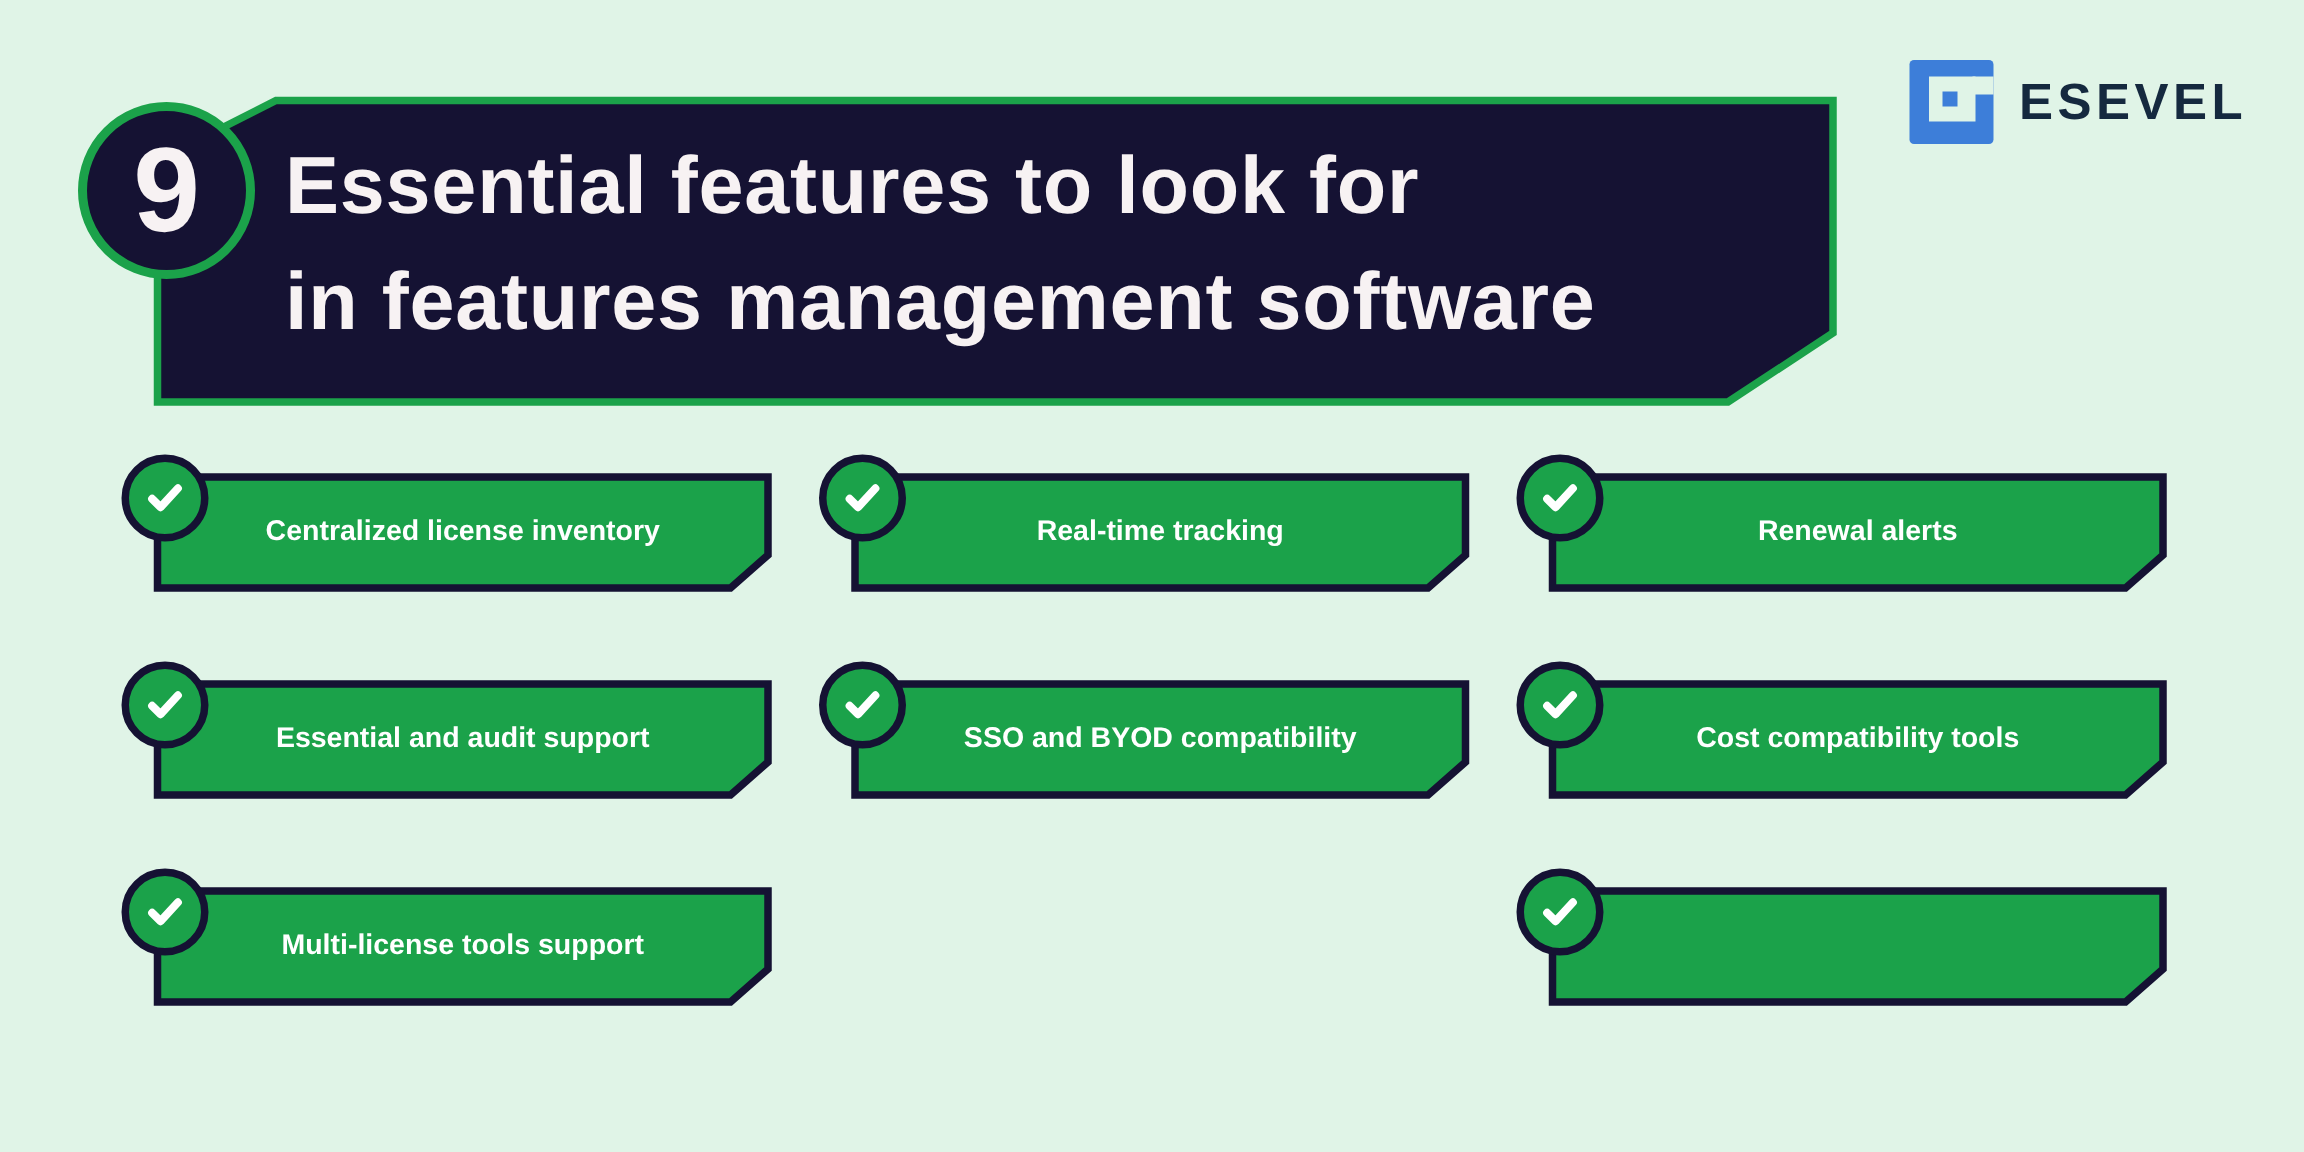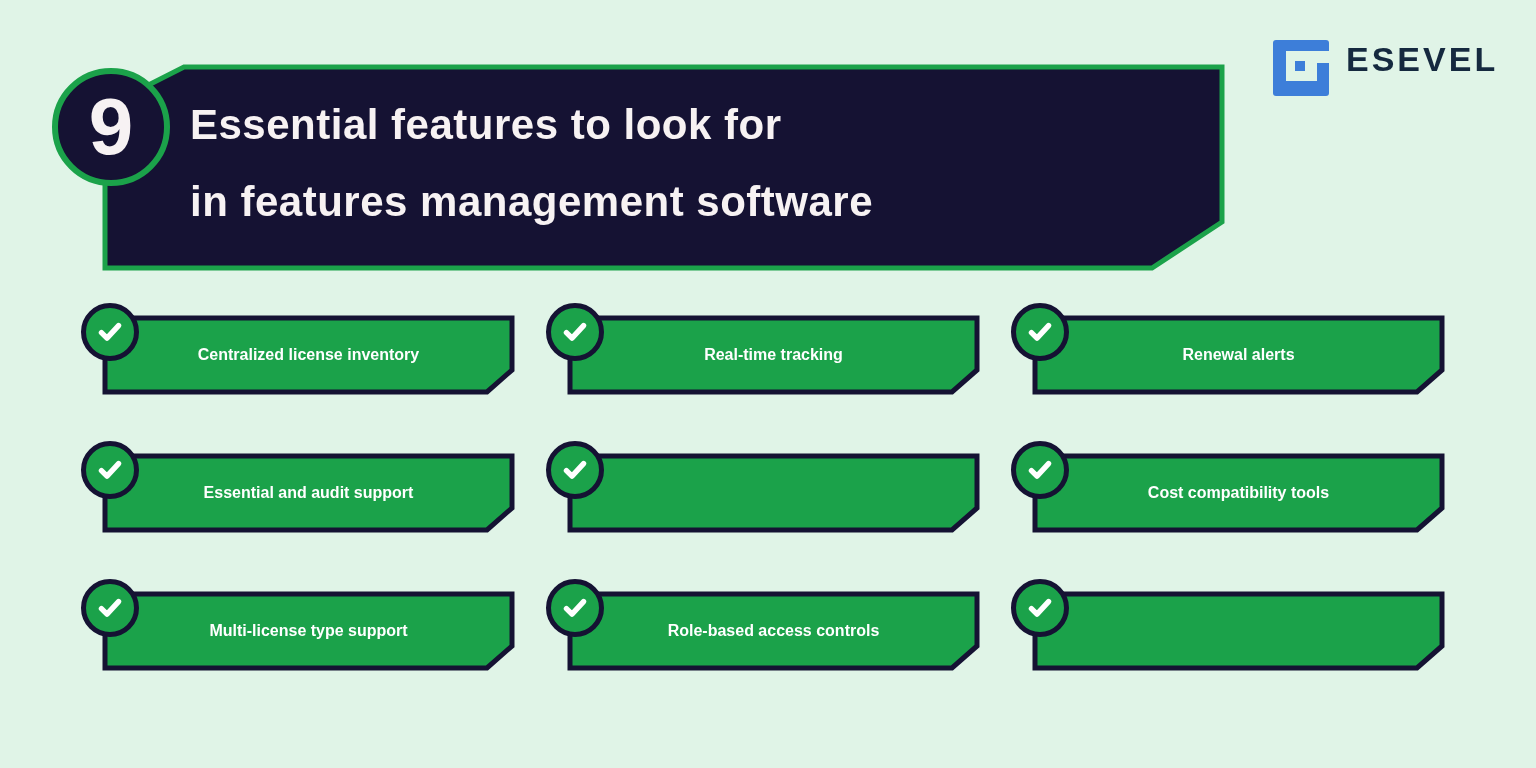--- a/index.html
+++ b/index.html
@@ -15,44 +15,44 @@
   .number-badge{
     position:absolute;left:52px;top:68px;width:118px;height:118px;
     background:var(--navy);border:6px solid var(--green);border-radius:50%;
     display:flex;align-items:center;justify-content:center;z-index:3;
   }
   .number-badge span{color:var(--offwhite);font-size:80px;font-weight:bold;line-height:1;}
   .banner-shape{position:absolute;left:105px;top:67px;width:1117px;height:201px;overflow:visible;z-index:1;}
   .banner-shape polygon{fill:var(--navy);stroke:var(--green);stroke-width:5;}
   .banner-title{
     position:absolute;left:190px;top:86px;z-index:2;width:1010px;
-    color:var(--offwhite);font-size:42px;font-weight:bold;line-height:77px;letter-spacing:.5px;
+    color:var(--offwhite);font-size:54px;font-weight:bold;line-height:77px;letter-spacing:.5px;
   }
   
-  .logo{position:absolute;left:1273px;top:40px;display:flex;align-items:flex-start;z-index:4;}
+  .logo{position:absolute;left:1273px;top:40px;display:flex;align-items:center;z-index:4;}
   .logo-icon{position:relative;width:56px;height:56px;background:var(--logo-blue);border-radius:3px;}
   .logo-icon .li-white{position:absolute;left:13px;top:11px;width:31px;height:30px;background:var(--bg);}
   .logo-icon .li-notch{position:absolute;left:42px;top:11px;width:14px;height:12px;background:var(--bg);}
   .logo-icon .li-dot{position:absolute;left:22px;top:21px;width:10px;height:10px;background:var(--logo-blue);}
   .logo-word{margin-left:17px;color:var(--logo-text);font-size:34px;font-weight:600;letter-spacing:3px;}
 
   
   .card{position:absolute;width:436px;height:92px;}
   .card .shape{position:absolute;left:26px;top:15px;width:407px;height:74px;overflow:visible;}
   .card .shape polygon{fill:var(--green);stroke:var(--navy);stroke-width:5;}
   .card .badge{
     position:absolute;left:2px;top:0;width:58px;height:58px;border-radius:50%;
     background:var(--green);border:5px solid var(--navy);
     display:flex;align-items:center;justify-content:center;z-index:2;
   }
   .card .badge svg{width:30px;height:30px;}
   .card .label{
     position:absolute;left:26px;top:15px;width:407px;height:74px;z-index:1;
     display:flex;align-items:center;justify-content:center;
-    padding:0 16px;color:var(--white);font-size:16px;font-weight:bold;line-height:28px;
+    padding:0 16px;color:var(--white);font-size:19px;font-weight:bold;line-height:28px;
   }
   
   .c1{left:79px;}  .c2{left:544px;} .c3{left:1009px;}
   .r1{top:303px;}  .r2{top:441px;}  .r3{top:579px;}
 </style>
 </head>
 <body>
 
 <div class="canvas">
 
@@ -128,20 +128,21 @@
 
   <div class="card c2 r2">
     <svg class="shape" viewBox="0 0 407 74">
         <polygon points="25,0 407,0 407,52 382,74 0,74 0,33"></polygon>
       </svg>
     <div class="badge">
       <svg viewBox="0 0 28 28">
           <path d="M6 14.5 L11.2 19.7 L22 8" fill="none" stroke="#ffffff" stroke-width="5" stroke-linecap="round" stroke-linejoin="round"></path>
         </svg>
     </div>
+    <div class="label">SSO and BYOD compatibility</div>
   </div>
 
   <div class="card c3 r2">
     <svg class="shape" viewBox="0 0 407 74">
         <polygon points="25,0 407,0 407,52 382,74 0,74 0,33"></polygon>
       </svg>
     <div class="badge">
       <svg viewBox="0 0 28 28">
           <path d="M6 14.5 L11.2 19.7 L22 8" fill="none" stroke="#ffffff" stroke-width="5" stroke-linecap="round" stroke-linejoin="round"></path>
         </svg>
@@ -151,34 +152,23 @@
 
   <div class="card c1 r3">
     <svg class="shape" viewBox="0 0 407 74">
         <polygon points="25,0 407,0 407,52 382,74 0,74 0,33"></polygon>
       </svg>
     <div class="badge">
       <svg viewBox="0 0 28 28">
           <path d="M6 14.5 L11.2 19.7 L22 8" fill="none" stroke="#ffffff" stroke-width="5" stroke-linecap="round" stroke-linejoin="round"></path>
         </svg>
     </div>
-    <div class="label">Multi-license type support</div>
+    <div class="label">Multi-license tools support</div>
   </div>
 
-  <div class="card c2 r3">
-    <svg class="shape" viewBox="0 0 407 74">
-        <polygon points="25,0 407,0 407,52 382,74 0,74 0,33"></polygon>
-      </svg>
-    <div class="badge">
-      <svg viewBox="0 0 28 28">
-          <path d="M6 14.5 L11.2 19.7 L22 8" fill="none" stroke="#ffffff" stroke-width="5" stroke-linecap="round" stroke-linejoin="round"></path>
-        </svg>
-    </div>
-    <div class="label">Role-based access controls</div>
-  </div>
 
   <div class="card c3 r3">
     <svg class="shape" viewBox="0 0 407 74">
         <polygon points="25,0 407,0 407,52 382,74 0,74 0,33"></polygon>
       </svg>
     <div class="badge">
       <svg viewBox="0 0 28 28">
           <path d="M6 14.5 L11.2 19.7 L22 8" fill="none" stroke="#ffffff" stroke-width="5" stroke-linecap="round" stroke-linejoin="round"></path>
         </svg>
     </div>

